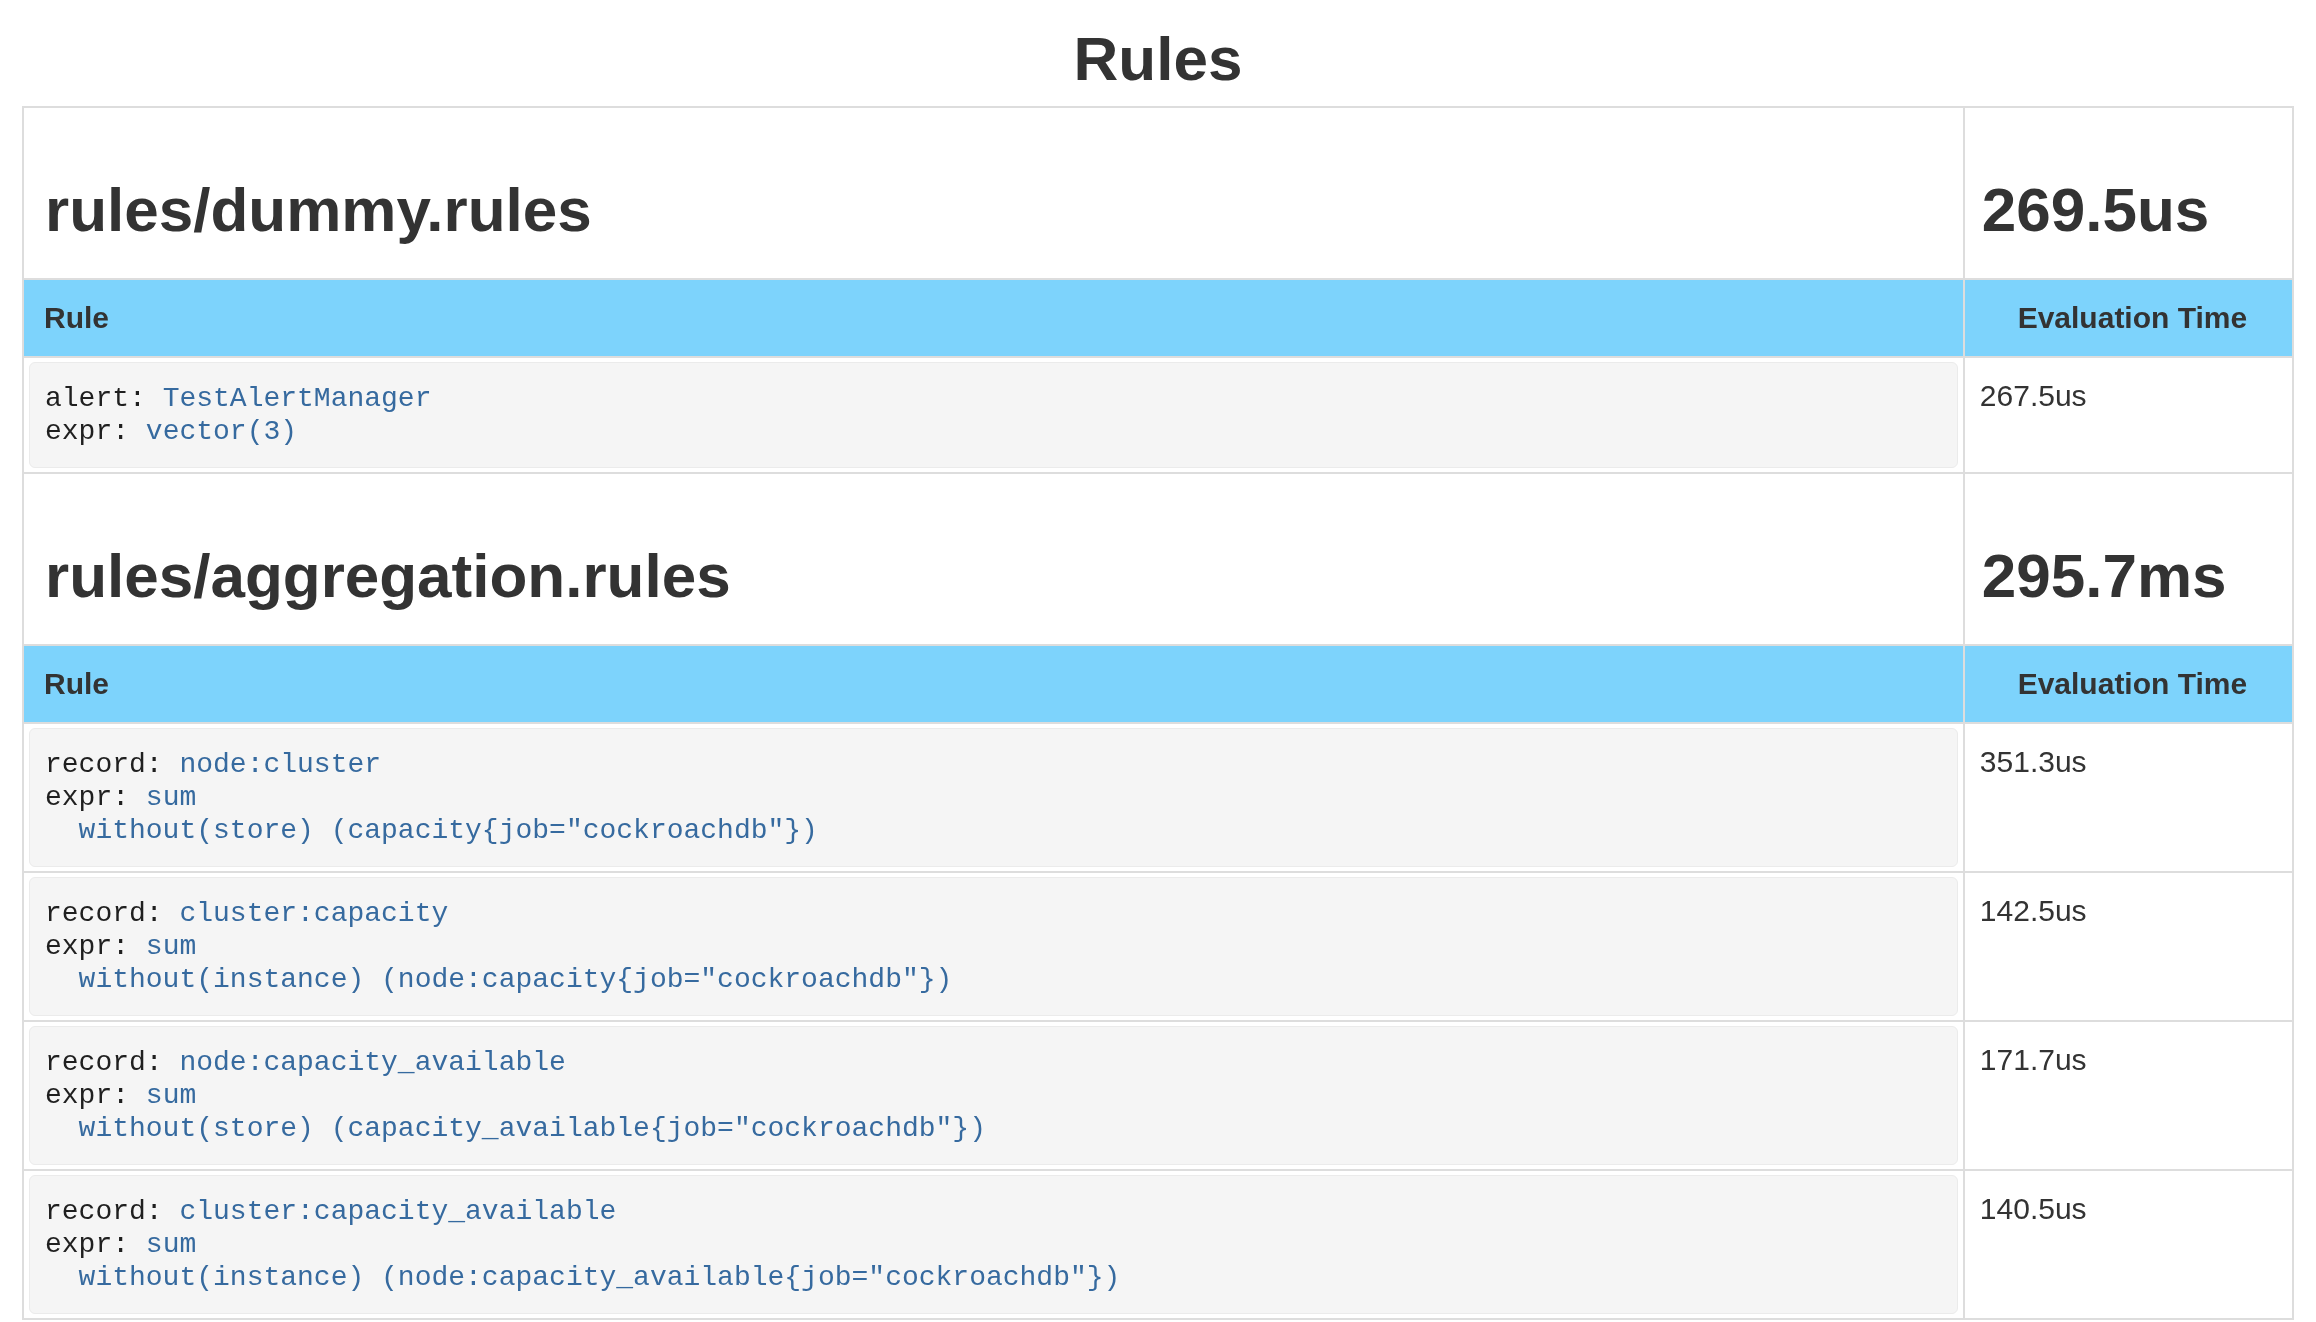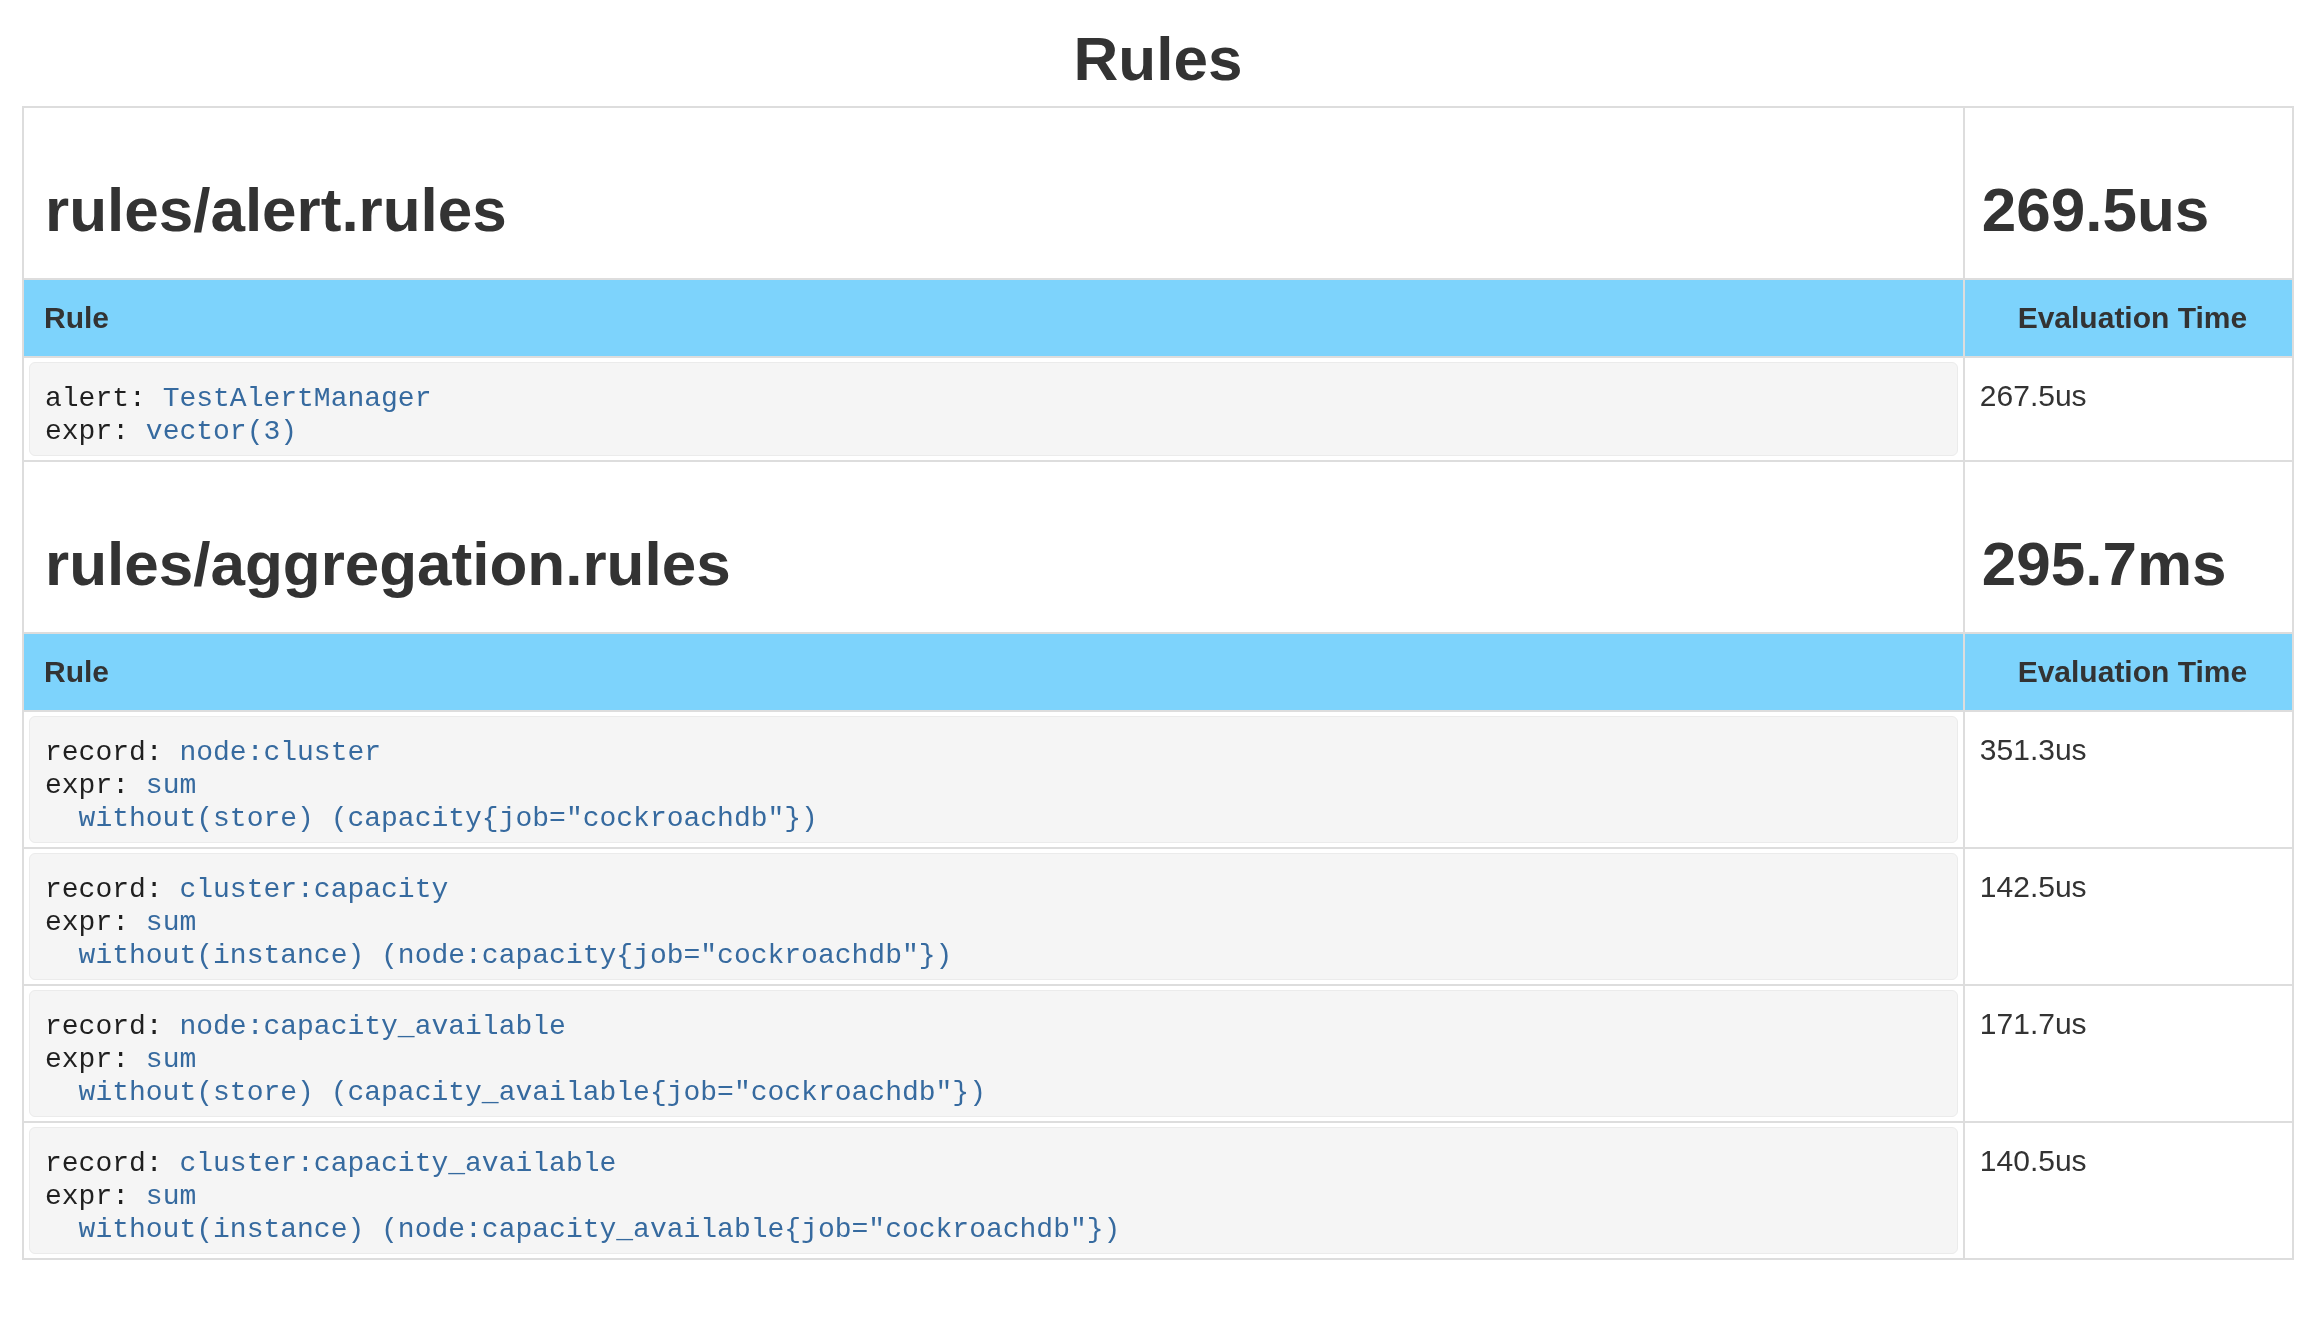--- a/index.html
+++ b/index.html
@@ -79,21 +79,21 @@
   
   td.rule-cell {
     background: #ffffff;
     padding: 3px 4px;
   }
   .rule-pre {
     margin: 1px;
     background: #f5f5f5;
     border: 1px solid #ebebeb;
     border-radius: 6px;
-    padding: 19px 18px 7px 15px;
+    padding: 19px 18px 19px 15px;
     font-family: "Liberation Mono", "DejaVu Sans Mono", monospace;
     font-size: 28px;
     line-height: 33px;
     color: #1f1f1f;
     min-height: 66px;
   }
   .code-line {
     white-space: pre;
     display: block;
   }
@@ -117,21 +117,21 @@
 <div class="content">
   <h1 class="page-title">Rules</h1>
   <table class="rules-table">
     <colgroup>
         <col class="c-rule">
         <col class="c-time">
       </colgroup>
     <tbody id="groups-body">
         <tr class="group-row">
           <td>
-            <div class="group-name">rules/alert.rules</div>
+            <div class="group-name">rules/dummy.rules</div>
           </td>
           <td>
             <div class="group-time">269.5us</div>
           </td>
         </tr>
         <tr class="cols-row">
           <th class="rule-h">Rule</th>
           <th class="time-h">Evaluation Time</th>
         </tr>
         <tr class="rule-row">

